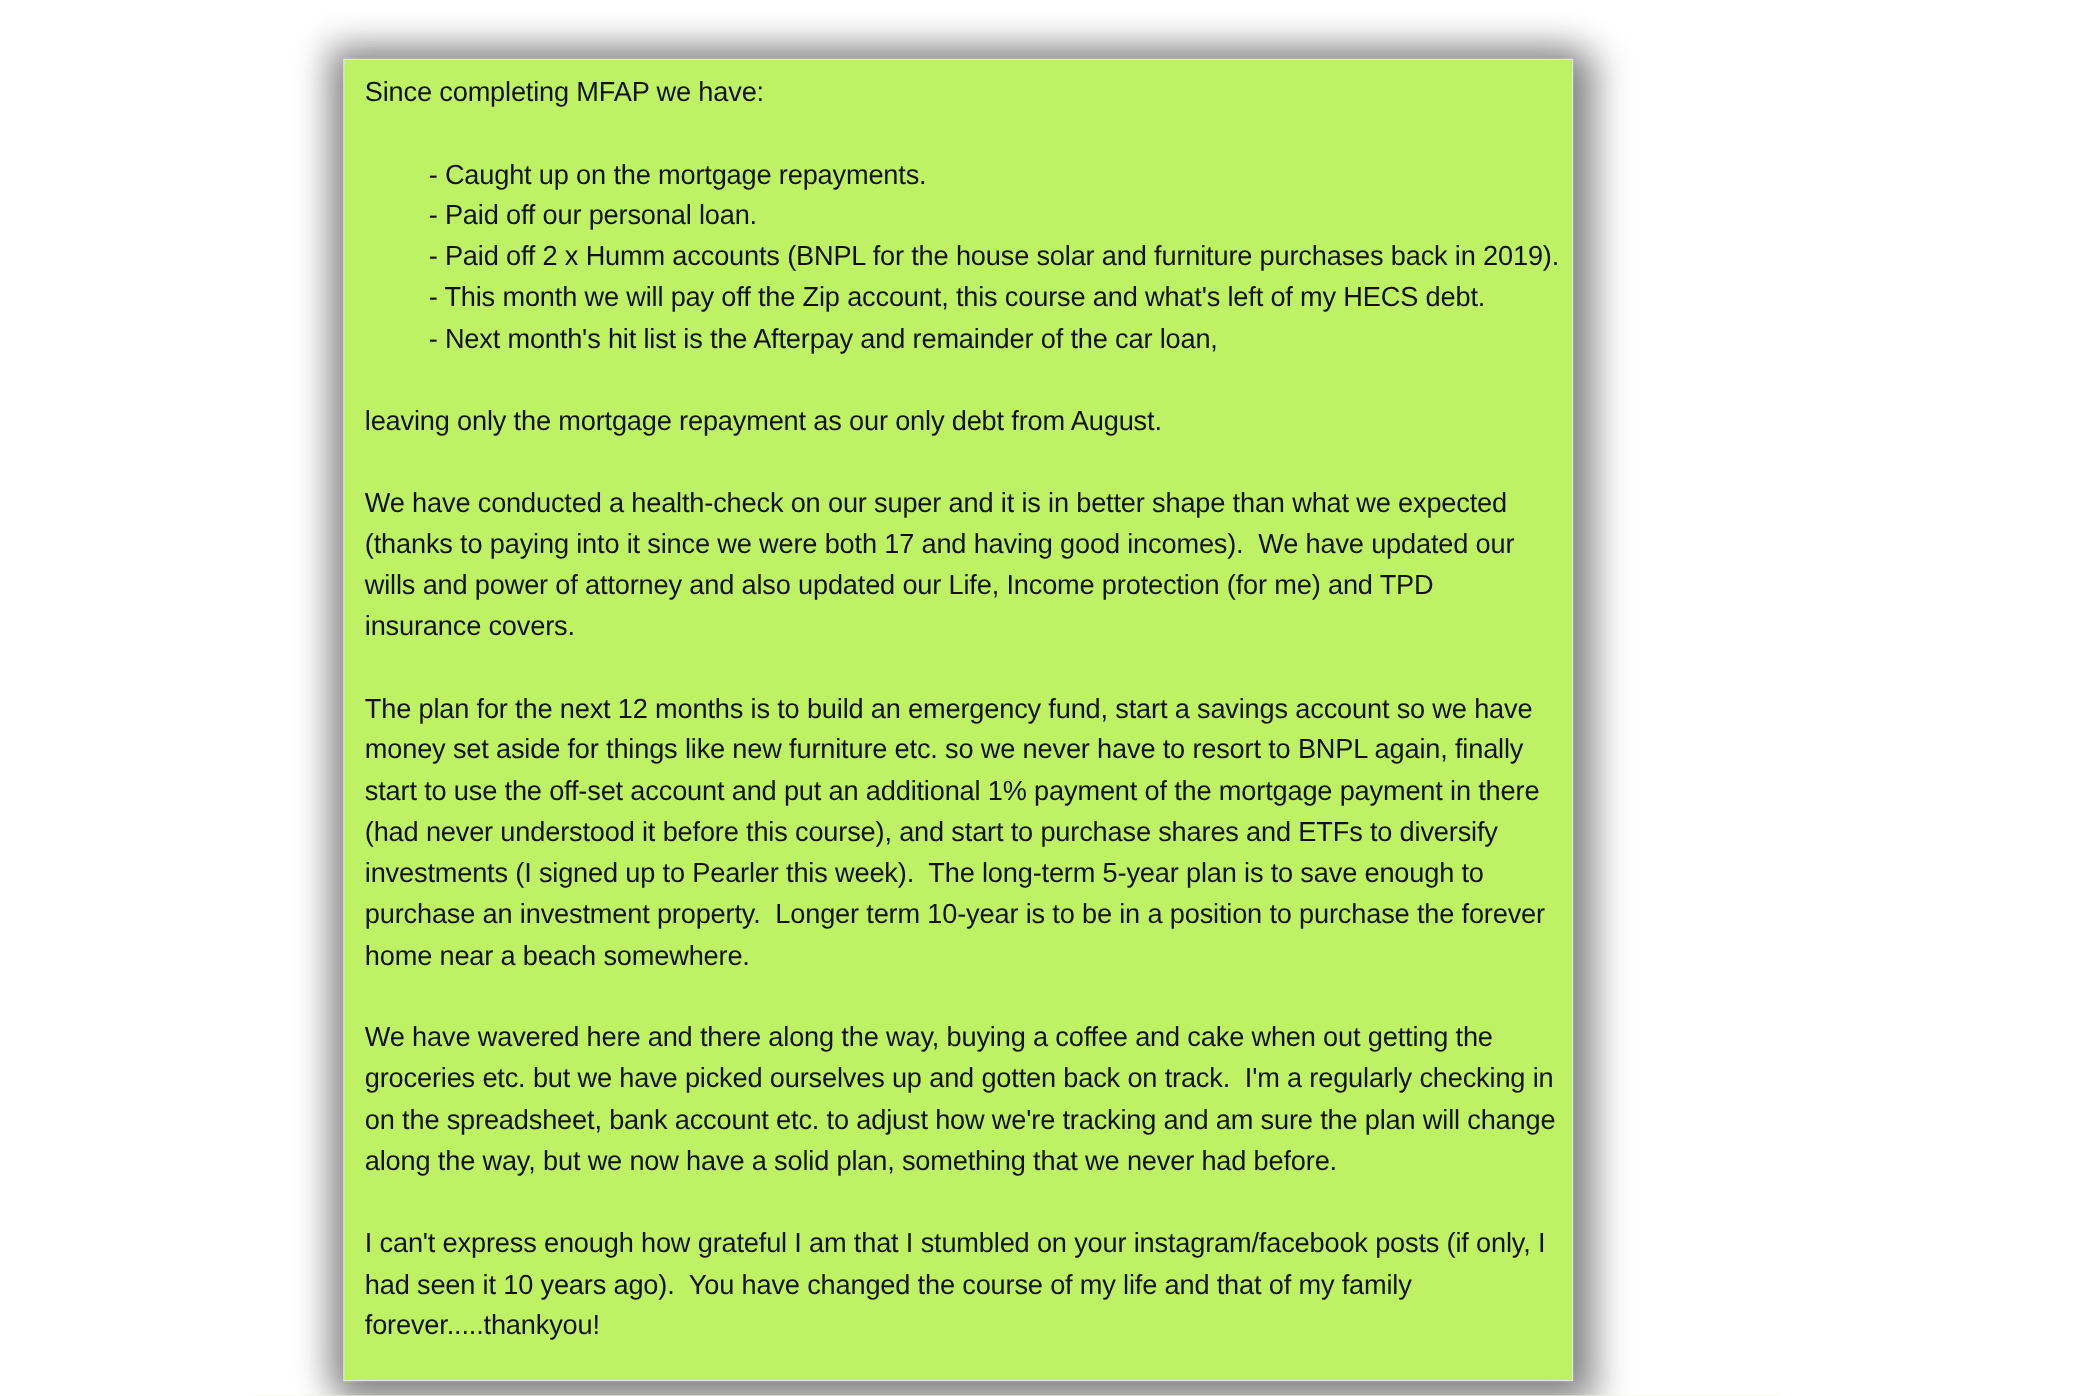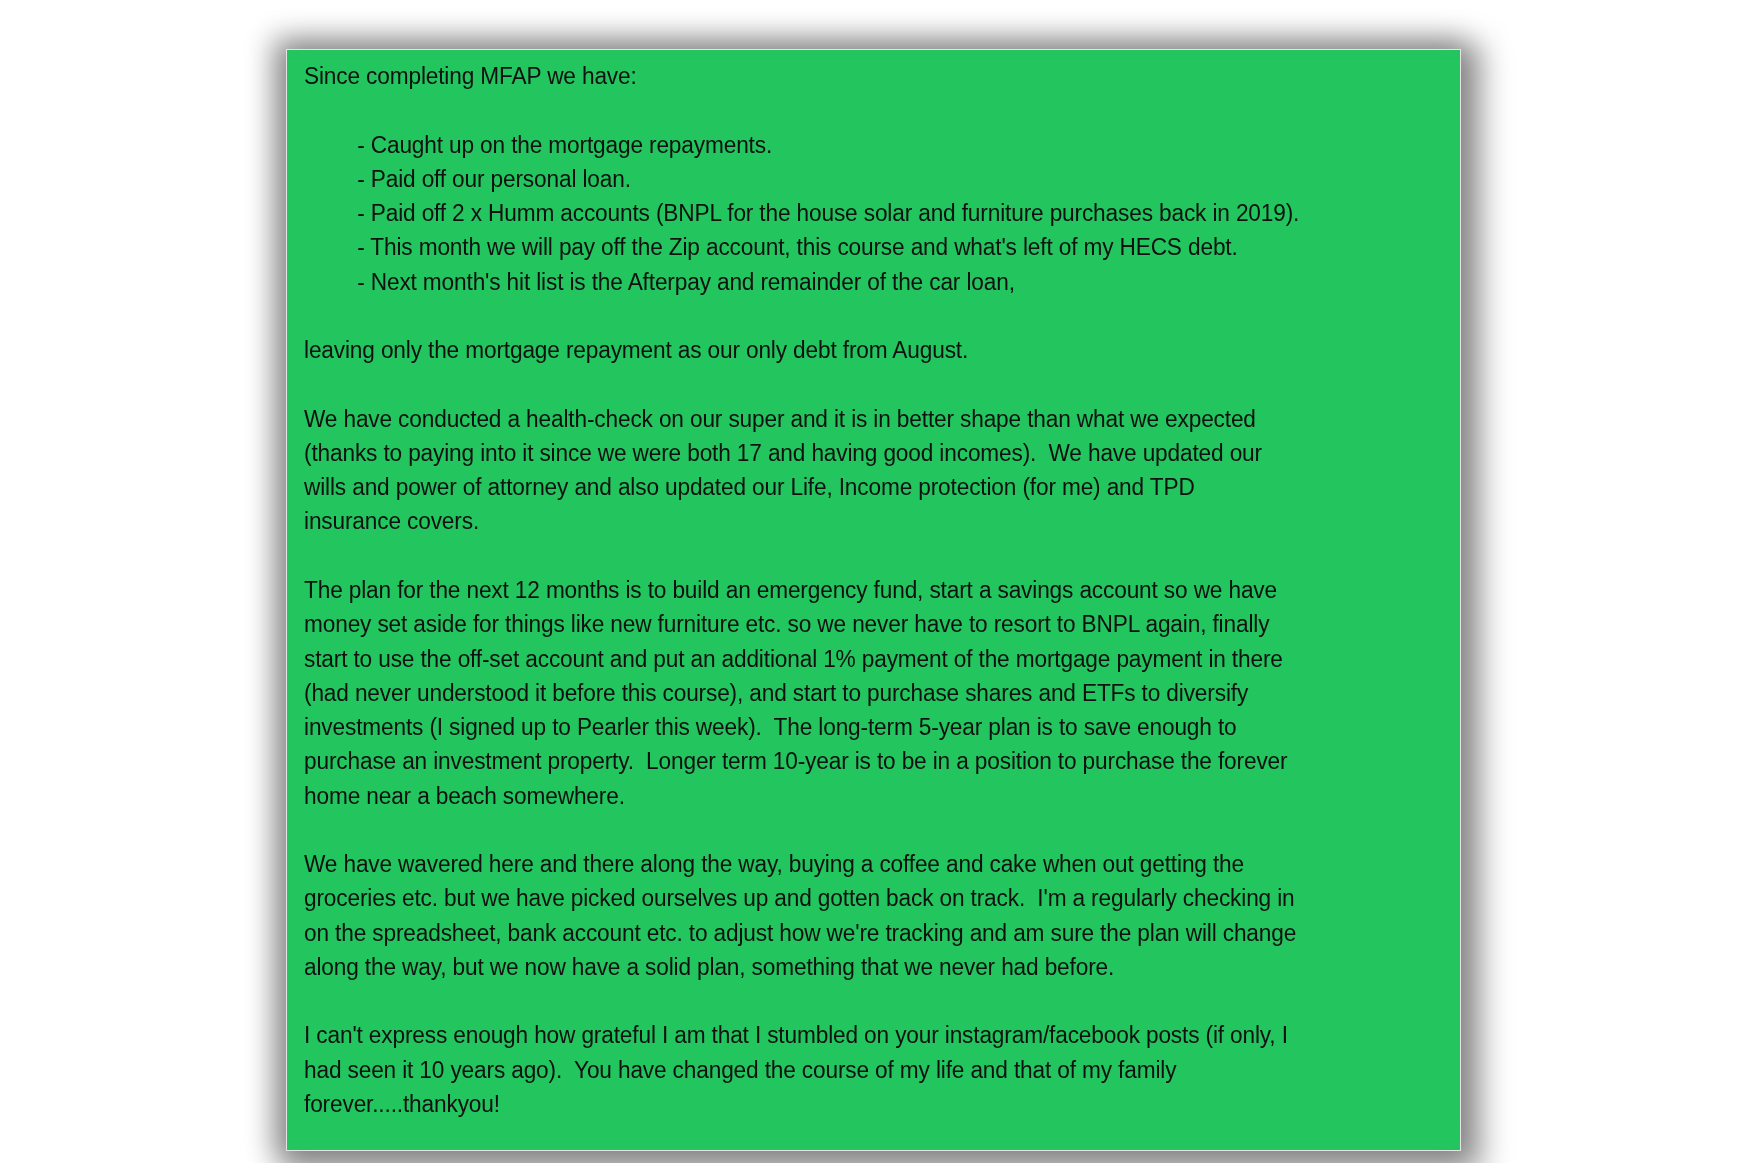--- a/index.html
+++ b/index.html
@@ -11,23 +11,23 @@
     width: 1748px;
     height: 1163px;
     position: relative;
     overflow: hidden;
     font-family: "Liberation Sans", "DejaVu Sans", sans-serif;
   }
   .page {
     position: absolute;
     left: 287px;
     top: 50px;
-    width: 1173px;
+    width: 1023px;
     height: 1100px;
-    background: #22c55e;
+    background: #bef264;
     box-shadow: 0 0 0 1px #e4e4e4, 8px 8px 28px 14px rgba(0,0,0,0.38), -6px -4px 26px 10px rgba(0,0,0,0.22);
   }
   .content {
     position: absolute;
     left: 17px;
     top: 9px;
     width: 1150px;
     color: #111111;
     font-size: 23px;
     line-height: 34.27px;

